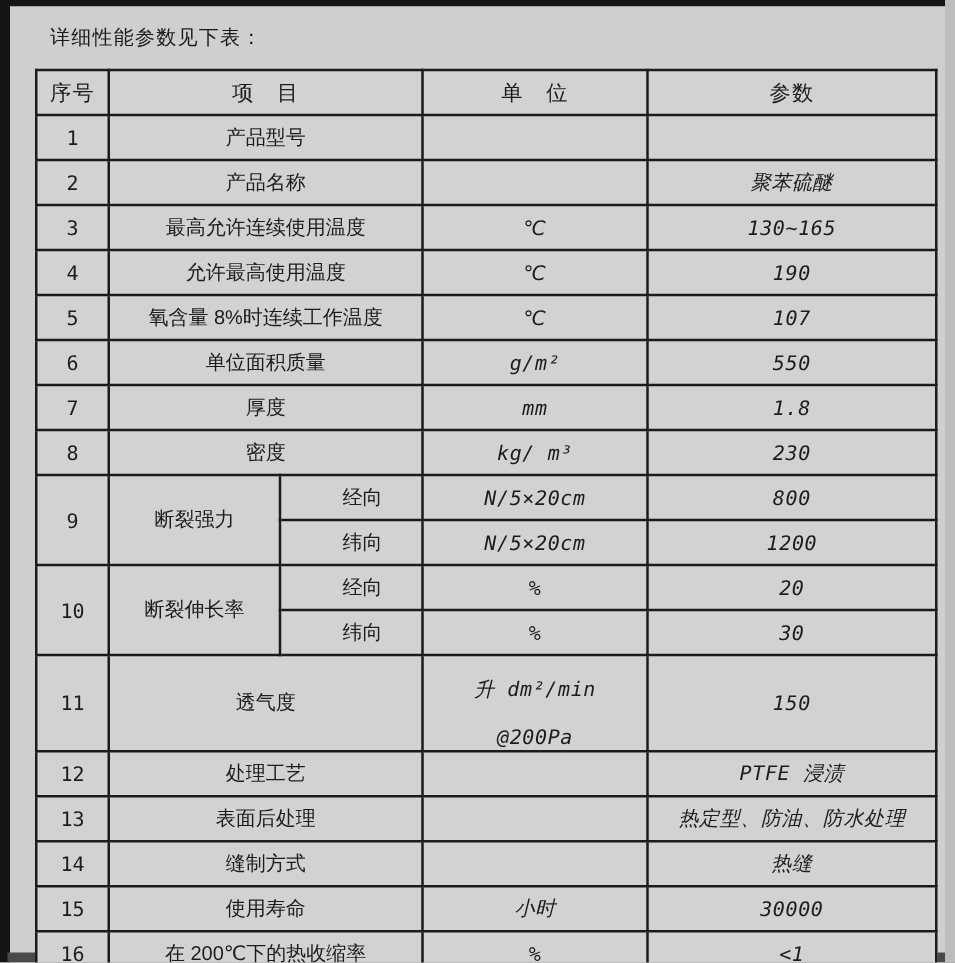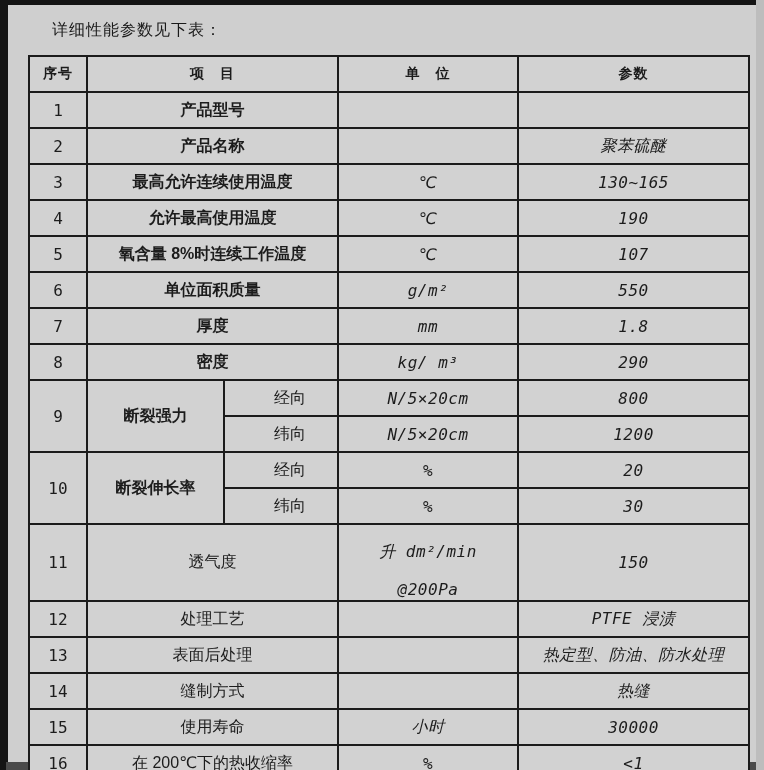--- a/index.html
+++ b/index.html
@@ -12,21 +12,21 @@
     color: #1d1d1d;
   }
   
   .edge-top    { position: absolute; left: 0; top: 0; width: 757px; height: 5px; background: #141414; }
   .edge-left   { position: absolute; left: 0; top: 0; width: 8px; height: 770px; background: #141414; }
   .edge-bottom { position: absolute; left: 6px; top: 762px; width: 758px; height: 8px; background: #4a4a4a; }
   .edge-right  { position: absolute; left: 756px; top: 0; width: 8px; height: 770px; background: #bdbdbd; }
 
   .intro {
     position: absolute;
-    left: 52px;
+    left: 40px;
     top: 20px;
     font-size: 16px;
     letter-spacing: 1px;
     color: #1a1a1a;
   }
 
   table.params {
     position: absolute;
     left: 28px;
     top: 55px;
@@ -37,31 +37,31 @@
   }
   table.params td, table.params th {
     border: 2px solid #1b1b1b;
     text-align: center;
     vertical-align: middle;
     font-size: 16px;
     color: #1c1c1c;
     overflow: hidden;
   }
   table.params th {
-    font-weight: bold;
-    font-size: 14px;
+    font-weight: normal;
+    font-size: 17px;
     height: 33px;
     letter-spacing: 1px;
   }
   table.params tr { height: 36px; }
   tr.tall-a { height: 40px; }
   tr.tall-b { height: 54px; }
 
   td.no    { font-family: "DejaVu Sans Mono", monospace; font-size: 15px; }
-  td.item-left { text-align: left; padding-left: 0; font-weight: bold; }
+  td.item-left { text-align: left; padding-left: 0; }
   td.dir   { text-align: left; padding-left: 18px; margin-left: 28px; }
   td.unit, td.param {
     font-family: "DejaVu Sans Mono", "DejaVu Sans", monospace;
     font-size: 15px;
     letter-spacing: 0.5px;
     font-style: italic;
   }
   td.unit { font-size: 14px; }
   .unit-line { display: block; line-height: 1.35; margin-top: 16px; }
 </style>
@@ -138,21 +138,21 @@
     <td class="no">7</td>
     <td colspan="2" class="item-left">厚度</td>
     <td class="unit">mm</td>
     <td class="param">1.8</td>
   </tr>
 
   <tr>
     <td class="no">8</td>
     <td colspan="2" class="item-left">密度</td>
     <td class="unit">kg/ m³</td>
-    <td class="param">290</td>
+    <td class="param">230</td>
   </tr>
 
   <tr class="tall-a">
     <td class="no" rowspan="2">9</td>
     <td class="item-left" rowspan="2">断裂强力</td>
     <td class="dir">经向</td>
     <td class="unit">N/5×20cm</td>
     <td class="param">800</td>
   </tr>
   <tr>

